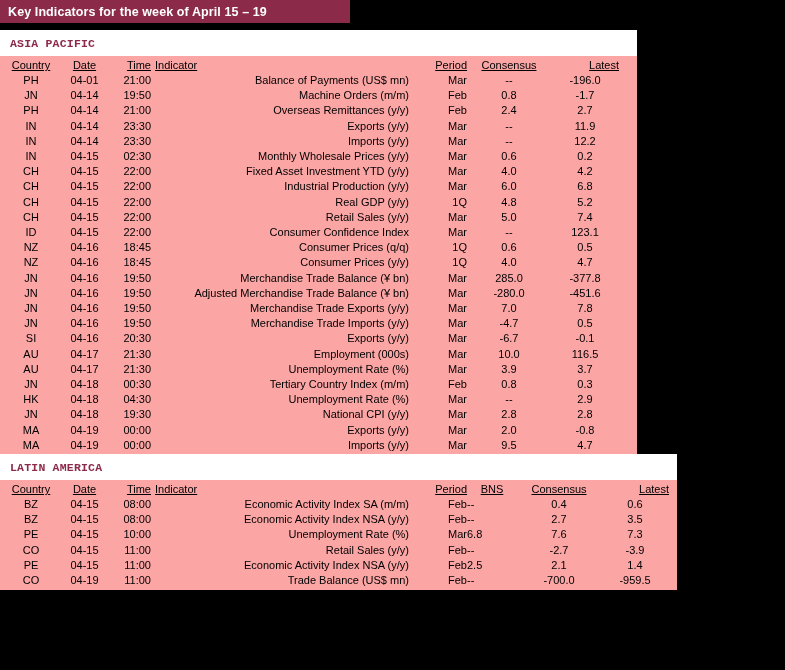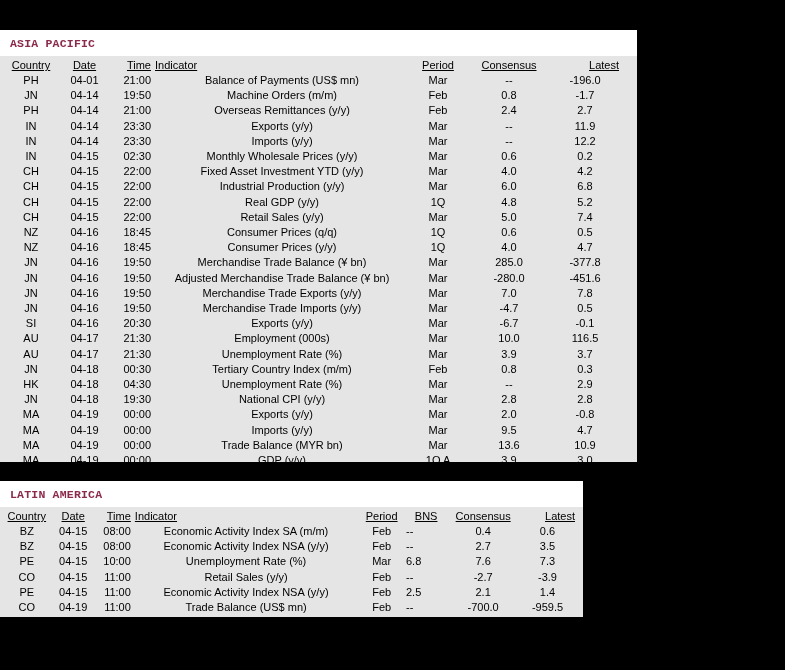--- a/index.html
+++ b/index.html
@@ -51,21 +51,21 @@
     padding-left: 10px;
     font-family: Liberation Mono, monospace;
   }
   .section-header .label {
     color: #8c2a4a;
     font-weight: bold;
     font-size: 11.5px;
     letter-spacing: 0.2px;
   }
   .table-wrap {
-    background: #e5e5e5;
+    background: #fca5a5;
     padding: 3px 0 2px 0;
   }
   table.ind {
     border-collapse: collapse;
     font-size: 11px;
     color: #000000;
     font-family: "Liberation Sans", sans-serif;
   }
   table.ind th {
     font-weight: normal;
@@ -77,22 +77,22 @@
   table.ind td {
     padding: 0;
     line-height: 15.2px;
     white-space: nowrap;
     font-size: 11px;
   }
   
   .c-country { width: 62px; text-align: center; }
   .c-date    { width: 45px; text-align: center; }
   .c-time    { width: 44px; text-align: right; }
-  .c-ind     { width: 258px; text-align: center; padding-left: 4px !important; }
-  .c-period  { width: 58px; text-align: center; }
+  .c-ind     { width: 258px; text-align: right; padding-left: 4px !important; }
+  .c-period  { width: 58px; text-align: right; }
   .c-cons    { width: 84px; text-align: center; }
   .c-latest  { width: 76px; text-align: center; padding-right: 8px !important; }
   .c-bns     { width: 50px; }
 
   th.c-ind { text-align: left; padding-left: 4px; }
   th.c-latest { text-align: right; padding-right: 8px; }
 
   
   .black-gap {
     position: absolute;
@@ -100,20 +100,23 @@
     background: #000000;
     width: 785px;
   }
 </style>
 </head>
 <body>
 
 <div class="page">
 
   <div class="top-band"></div>
+  <div class="title-bar">
+    <span class="title-text">Key Indicators for the week of April 15 – 19</span>
+  </div>
 
   <div class="black-gap" style="top:23px; height:445px;"></div>
 
   <div class="section" style="top:30px; width:637px;">
     <div class="section-header">
       <span class="label">ASIA PACIFIC</span>
     </div>
     <div class="table-wrap">
       <table class="ind">
         <thead>
@@ -212,20 +215,29 @@
           <tr>
               <td class="c-country">CH</td>
               <td class="c-date">04-15</td>
               <td class="c-time">22:00</td>
               <td class="c-ind">Retail Sales (y/y)</td>
               <td class="c-period">Mar</td>
               <td class="c-cons">5.0</td>
               <td class="c-latest">7.4</td>
             </tr>
           <tr>
+              <td class="c-country">ID</td>
+              <td class="c-date">04-15</td>
+              <td class="c-time">22:00</td>
+              <td class="c-ind">Consumer Confidence Index</td>
+              <td class="c-period">Mar</td>
+              <td class="c-cons">--</td>
+              <td class="c-latest">123.1</td>
+            </tr>
+          <tr>
               <td class="c-country">NZ</td>
               <td class="c-date">04-16</td>
               <td class="c-time">18:45</td>
               <td class="c-ind">Consumer Prices (q/q)</td>
               <td class="c-period">1Q</td>
               <td class="c-cons">0.6</td>
               <td class="c-latest">0.5</td>
             </tr>
           <tr>
               <td class="c-country">NZ</td>
@@ -362,21 +374,21 @@
               <td class="c-cons">3.9</td>
               <td class="c-latest">3.0</td>
             </tr>
         </tbody>
       </table>
     </div>
   </div>
 
   <div class="black-gap" style="top:462px; height:208px;"></div>
 
-  <div class="section" style="top:481px; width:583px;">
+  <div class="section" style="top:454px; width:677px;">
     <div class="section-header">
       <span class="label">LATIN AMERICA</span>
     </div>
     <div class="table-wrap">
       <table class="ind">
         <thead>
           <tr>
             <th class="c-country">Country</th>
             <th class="c-date">Date</th>
             <th class="c-time">Time</th>

